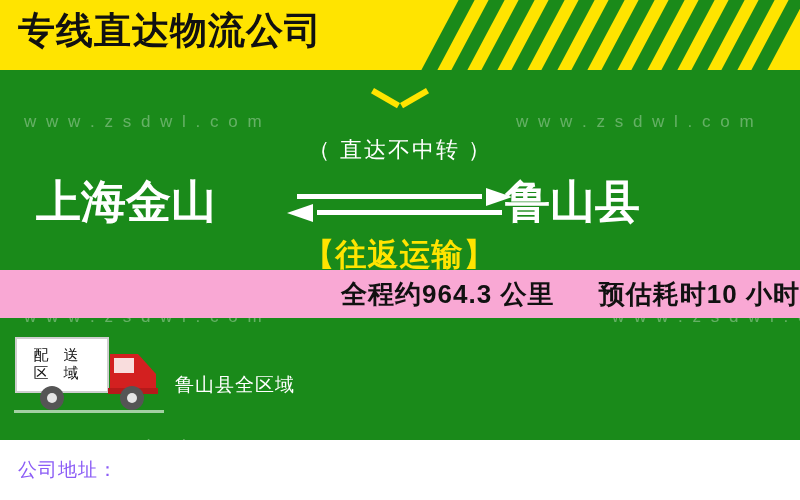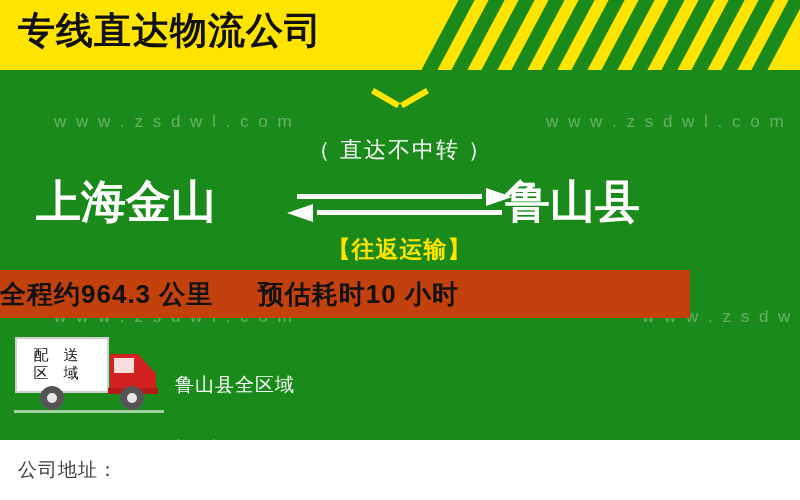--- a/index.html
+++ b/index.html
@@ -84,21 +84,20 @@
   }
   
   .wm {
     position: absolute;
     color: rgba(255,255,255,0.33);
     font-size: 17px;
     letter-spacing: 2.5px;
     font-family: "Liberation Sans", sans-serif;
     white-space: nowrap;
     user-select: none;
-    margin-left: 30px;
   }
   .wm-1 { left: 24px;  top: 42px; }
   .wm-2 { left: 516px; top: 42px; }
   .wm-3 { left: 24px;  top: 237px; }
   .wm-4 { left: 612px; top: 237px; }
   .wm-5 { left: 24px;  top: 366px; }
   
   .route {
     position: absolute;
     left: 0; top: 60px;
@@ -158,33 +157,33 @@
     border-top: 9px solid transparent;
     border-bottom: 9px solid transparent;
     border-right: 26px solid #ffffff;
   }
   .sub-bottom {
     position: absolute;
     left: 287px; top: 104px;
     width: 225px;
     text-align: center;
     color: #ffe400;
-    font-size: 23px;
+    font-size: 31px;
     font-weight: bold;
     letter-spacing: 1px;
   }
   
   .dist-bar {
     position: absolute;
     left: 0; top: 200px;
-    width: 690px; height: 48px;
-    background: #c2410c;
+    width: 800px; height: 48px;
+    background: #f9a8d4;
     display: flex;
     align-items: center;
-    justify-content: flex-start;
+    justify-content: flex-end;
   }
   .dist-text {
     color: #111111;
     font-size: 26px;
     font-weight: bold;
     letter-spacing: 1px;
     white-space: nowrap;
   }
   .dist-gap { display: inline-block; width: 28px; }
   
@@ -210,21 +209,21 @@
     position: absolute;
     left: 0; top: 440px;
     width: 800px; height: 60px;
     background: #ffffff;
     display: flex;
     align-items: center;
   }
   .addr-label {
     margin-left: 18px;
     font-size: 19px;
-    color: #404040;
+    color: #8b5cf6;
     letter-spacing: 1px;
     white-space: nowrap;
   }
   .addr-value {
     font-size: 19px;
     color: #111111;
     letter-spacing: 1px;
     white-space: nowrap;
   }
 </style>

